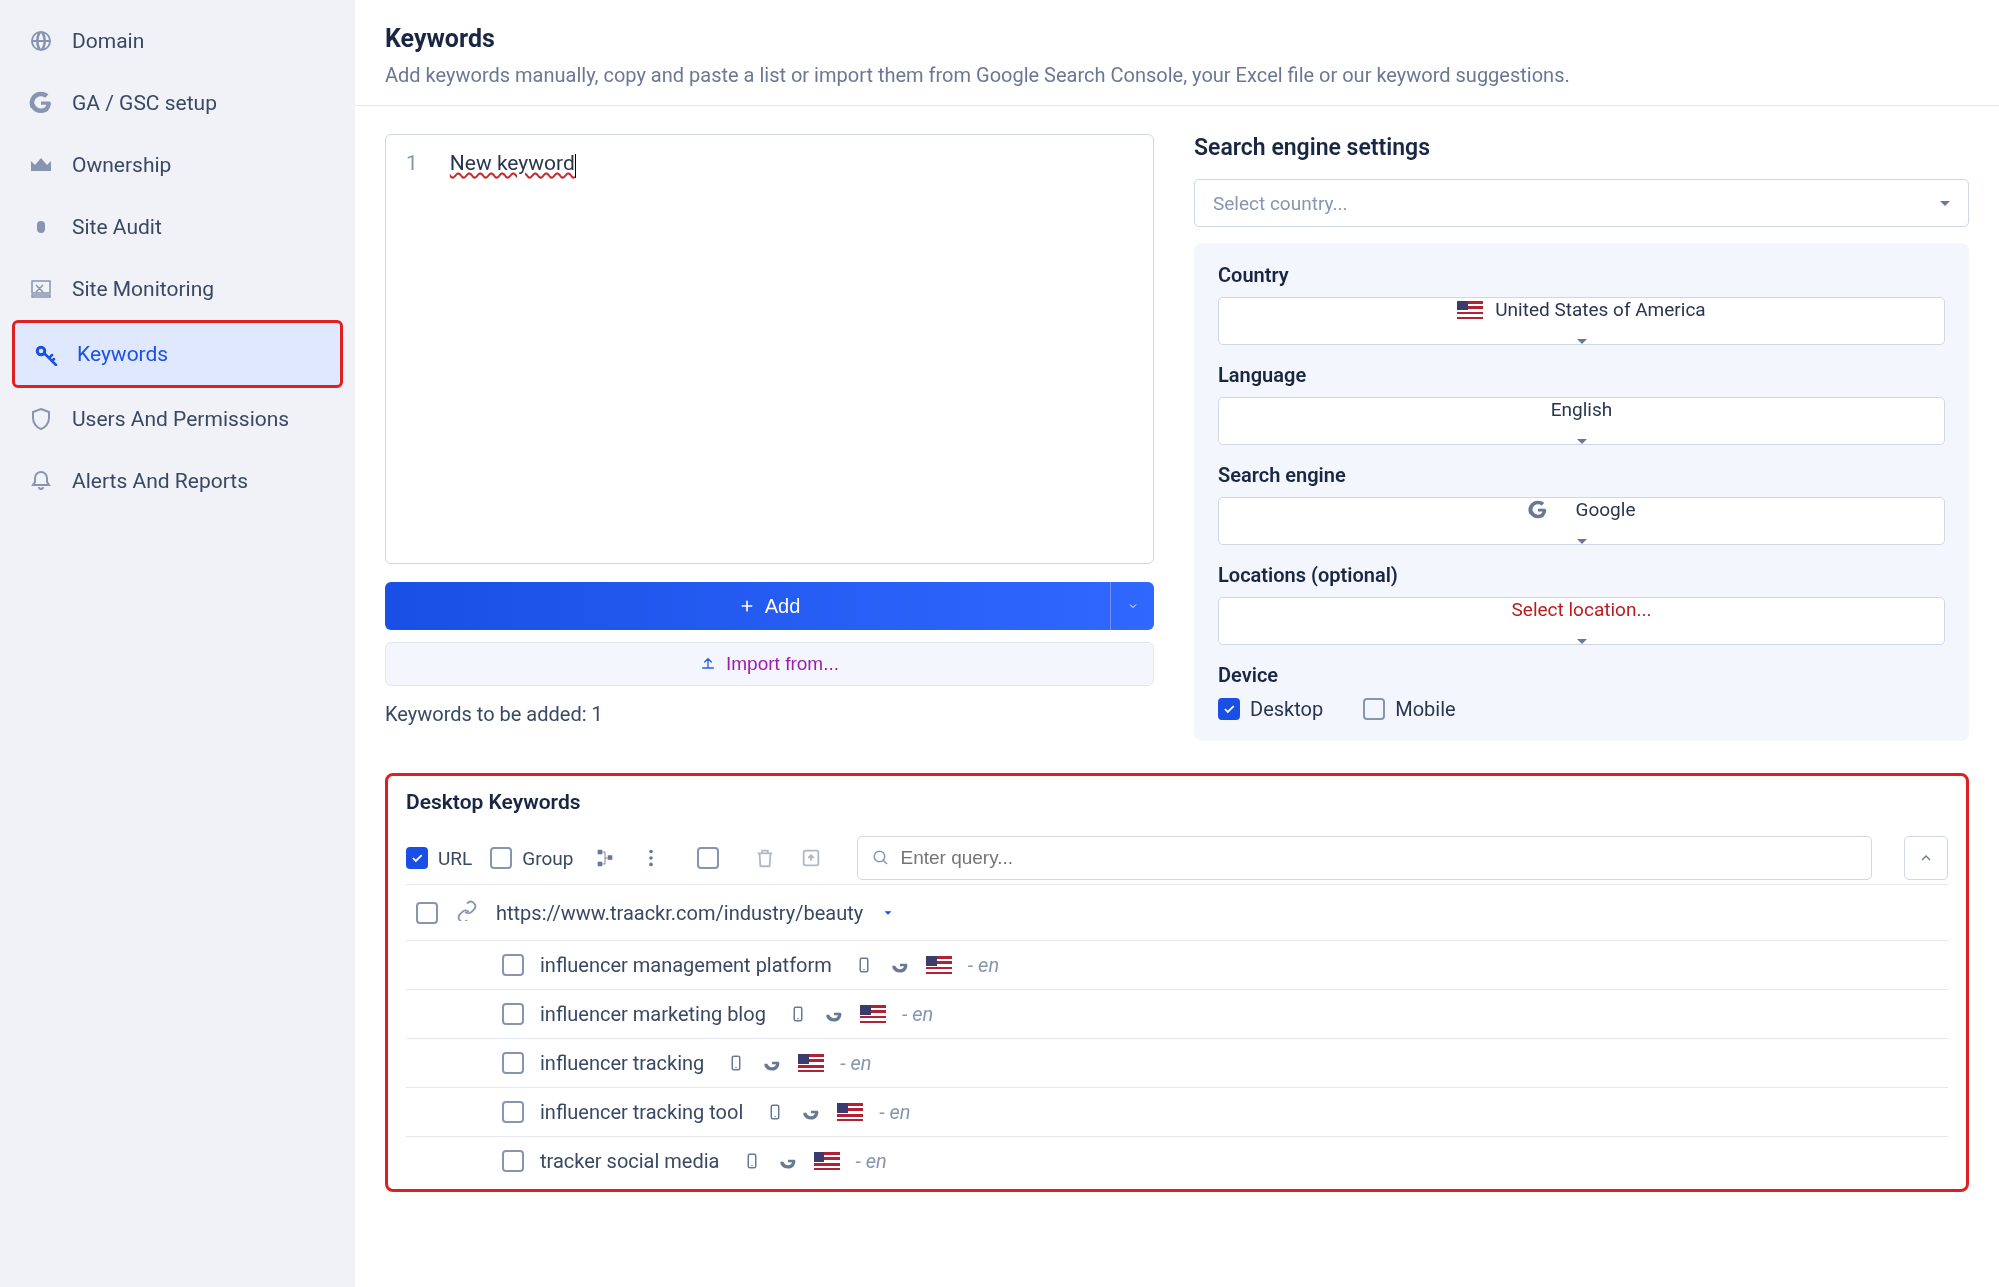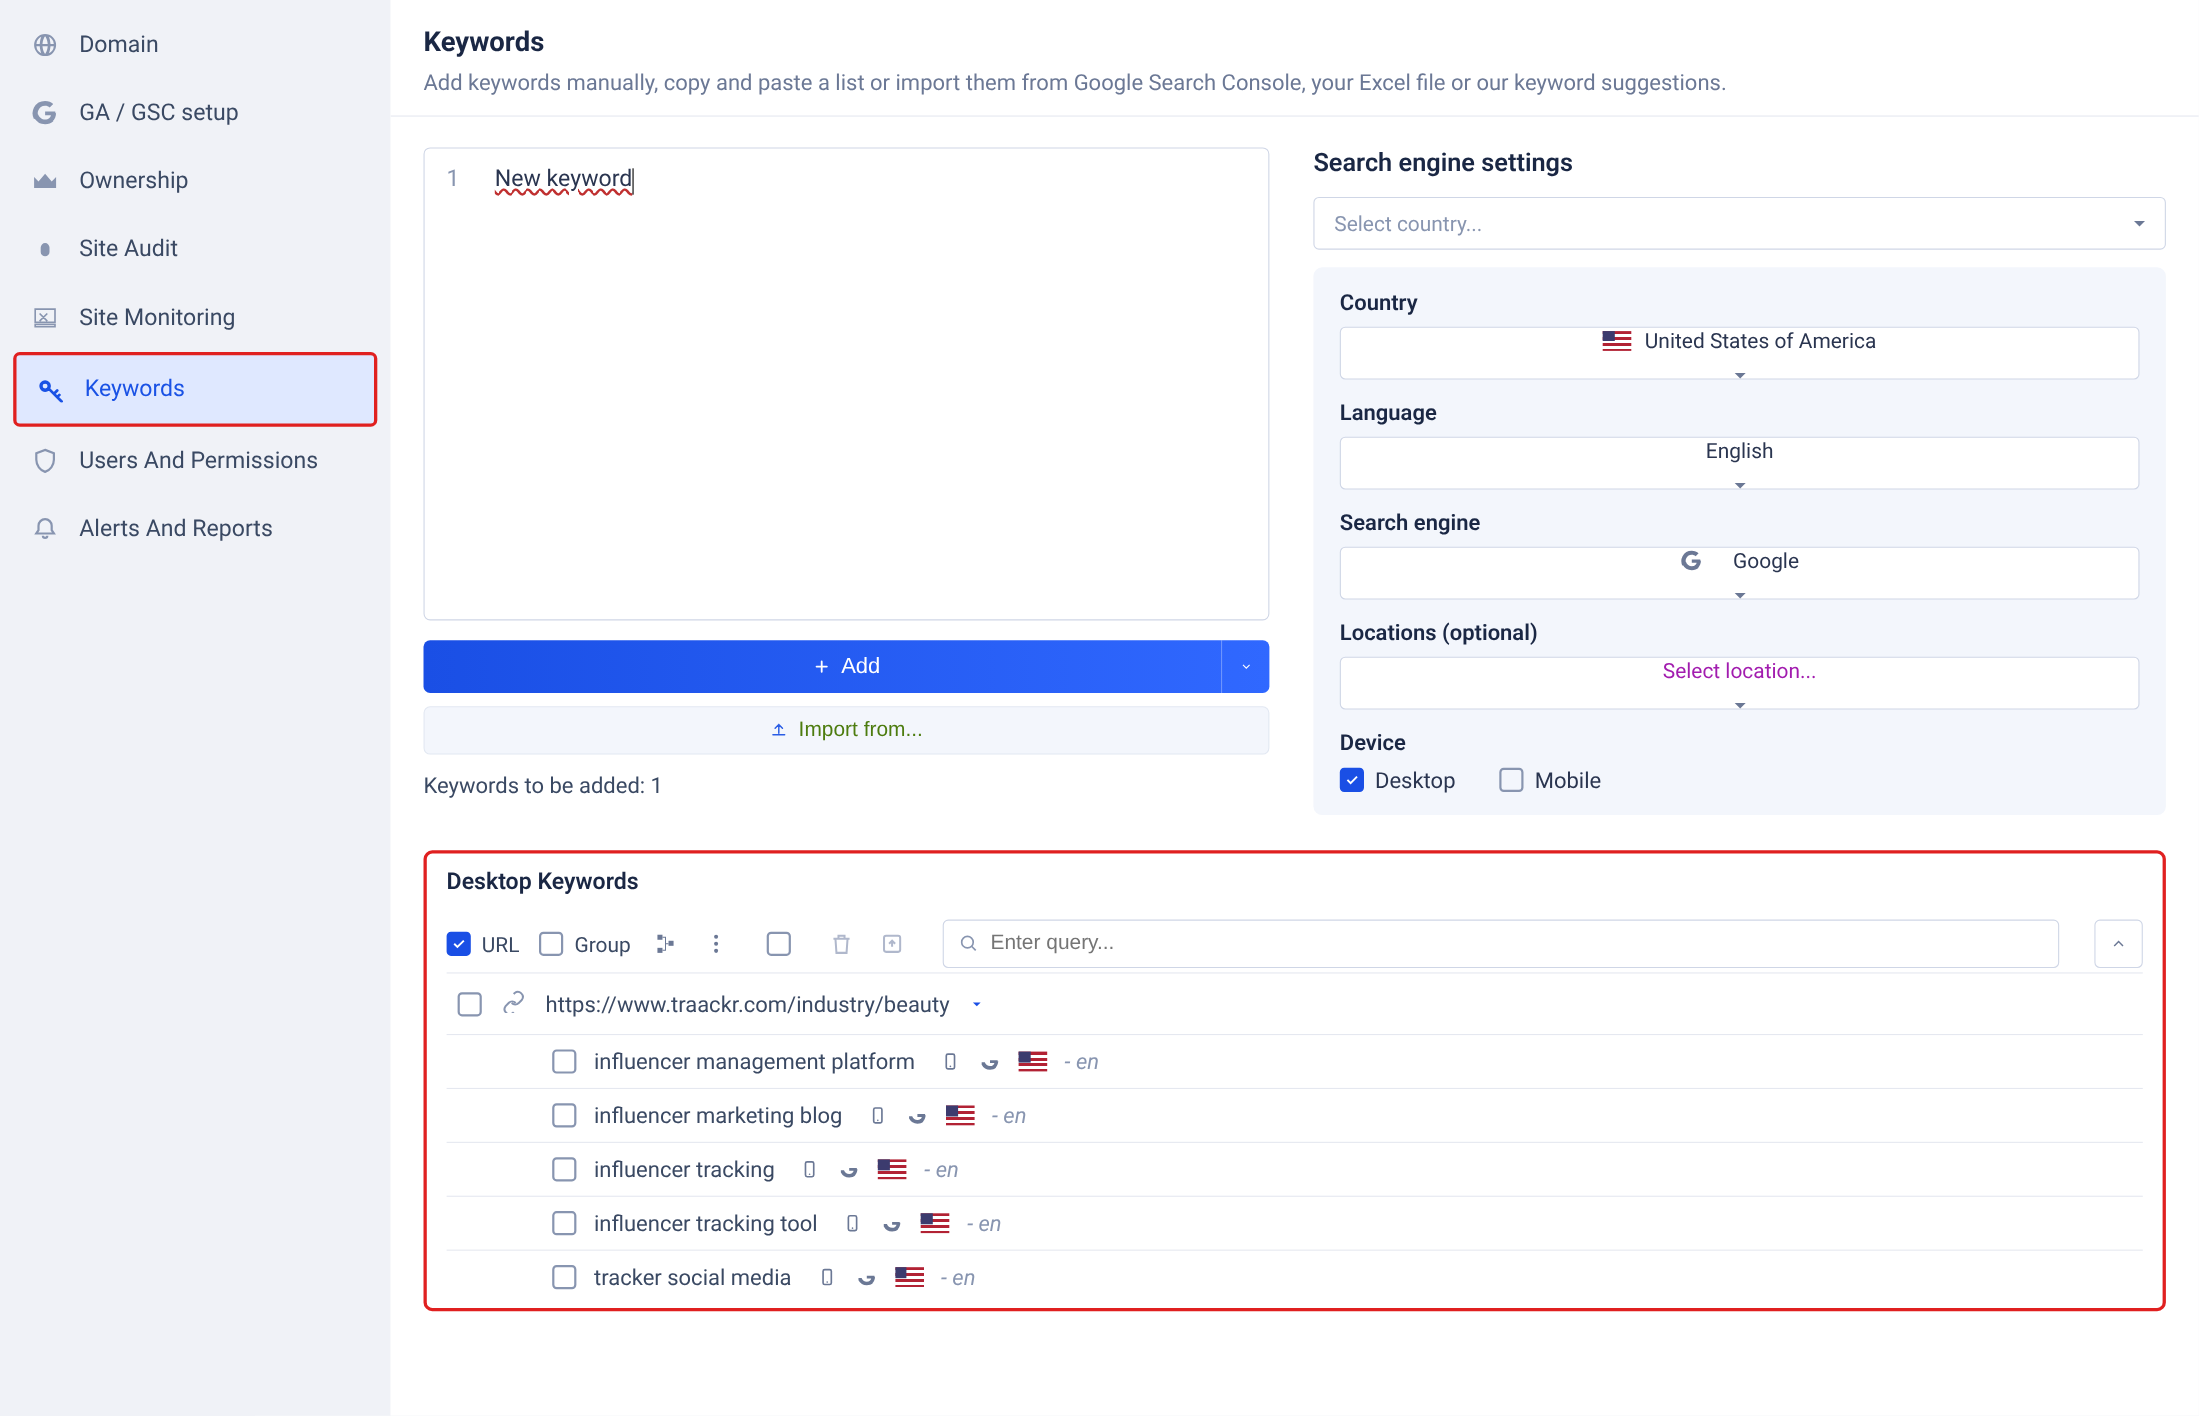--- a/index.html
+++ b/index.html
@@ -17,21 +17,21 @@
 .upper { display: flex; gap: 40px; padding: 28px 30px 20px; }
 .left-col { flex: 1; }
 .right-col { width: 775px; }
 .sec-title { font-size: 23px; font-weight: 600; color: #1a2744; margin-bottom: 18px; }
 .editor { border: 1px solid #cfd6e6; border-radius: 6px; height: 430px; padding: 16px 20px; background: #fff; display: flex; }
 .line-no { color: #8895b0; font-size: 21px; margin-right: 32px; text-align: right; }
 .editor-text { font-size: 21px; color: #2a3550; text-decoration: underline; text-decoration-color: #c03030; text-decoration-style: wavy; }
 .editor-cursor { display: inline-block; width: 1px; height: 24px; background: #000; vertical-align: middle; }
 .add-btn { width: 100%; height: 48px; background: linear-gradient(90deg, #1a4fe5, #3068ff); color: #fff; border: none; border-radius: 6px; font-size: 20px; font-weight: 500; margin-top: 18px; display: flex; align-items: center; justify-content: center; gap: 10px; cursor: pointer; position: relative; }
 .add-drop { position: absolute; right: 0; top: 0; bottom: 0; width: 44px; border-left: 1px solid rgba(255,255,255,.3); display: flex; align-items: center; justify-content: center; }
-.import-btn { width: 100%; height: 44px; background: #f3f6fc; border: 1px solid #e2e8f2; color: #4d7c0f; border-radius: 6px; font-size: 19px; margin-top: 12px; display: flex; align-items: center; justify-content: center; gap: 10px; cursor: pointer; }
+.import-btn { width: 100%; height: 44px; background: #f3f6fc; border: 1px solid #e2e8f2; color: #a21caf; border-radius: 6px; font-size: 19px; margin-top: 12px; display: flex; align-items: center; justify-content: center; gap: 10px; cursor: pointer; }
 .kw-count { font-size: 20px; color: #3a4963; margin-top: 16px; }
 .select-row { border: 1px solid #cfd6e6; border-radius: 5px; height: 48px; background: #fff; display: flex; align-items: center; padding: 0 18px; justify-content: space-between; font-size: 19px; color: #8895b0; margin-bottom: 16px; cursor: pointer; }
 .settings-panel { background: #f3f6fc; border-radius: 8px; padding: 20px 24px; }
 .field-label { font-size: 20px; font-weight: 600; color: #1a2744; margin-bottom: 10px; }
 .field-select { border: 1px solid #cfd6e6; border-radius: 5px; height: 48px; background: #fff; display: flex; align-items: center; padding: 0 14px; justify-content: space-between; font-size: 19px; color: #2a3550; cursor: pointer; margin-bottom: 18px; gap: 10px; flex-direction: column; }
 .flag { width: 26px; height: 18px; display: inline-block; }
 .flag-us { background: linear-gradient(#b22234 0 15%, #fff 15% 30%, #b22234 30% 45%, #fff 45% 60%, #b22234 60% 75%, #fff 75% 90%, #b22234 90%); position: relative; }
 .flag-us::before { content: ''; position: absolute; left: 0; top: 0; width: 42%; height: 55%; background: #3c3b6e; }
 .chev-s { width: 0; height: 0; border-left: 5px solid transparent; border-right: 5px solid transparent; border-top: 5px solid #6b7895; }
 .device-row { display: flex; gap: 40px; align-items: center; }
@@ -185,21 +185,21 @@
         <div class="field-select">
           <span style="display:flex;align-items:center;gap:28px">
             <svg width="20" height="20" viewBox="0 0 24 24">
                 <path fill="#6b7895" d="M21.4 12.2c0-.7-.1-1.2-.2-1.8H12v3.4h5.3c-.2 1.2-1 2.4-2.3 3.1v2.6h3.7c2.1-2 3.3-4.9 3.3-8.3zM12 22c3.1 0 5.6-1 7.5-2.7l-3.7-2.8c-1 .7-2.3 1.1-3.8 1.1-2.9 0-5.4-2-6.3-4.6H1.9v2.9A11.5 11.5 0 0012 22zm-6.3-8c-.2-.7-.4-1.5-.4-2.2s.1-1.5.4-2.2V6.7H1.9a11.5 11.5 0 000 10.6l3.8-2.9zM12 5.2c1.6 0 3.1.6 4.2 1.6l3.2-3.2C17.6 1.8 15.1.8 12 .8A11.5 11.5 0 001.9 6.7l3.8 2.9C6.6 7 9.1 5.2 12 5.2z"></path>
               </svg>
             <span>Google</span>
           </span>
           <span class="chev-s"></span>
         </div>
         <div class="field-label">Locations (optional)</div>
-        <div class="field-select" style="color:#a21caf">
+        <div class="field-select" style="color:#b91c1c">
           <span>Select location...</span>
           <span class="chev-s"></span>
         </div>
         <div class="field-label">Device</div>
         <div class="device-row">
           <div class="dev-item">
             <span class="chk checked">
                 <svg viewBox="0 0 24 24">
                   <path d="M5 12l5 5L20 7" stroke="#fff" stroke-width="3" fill="none"></path>
                 </svg>

